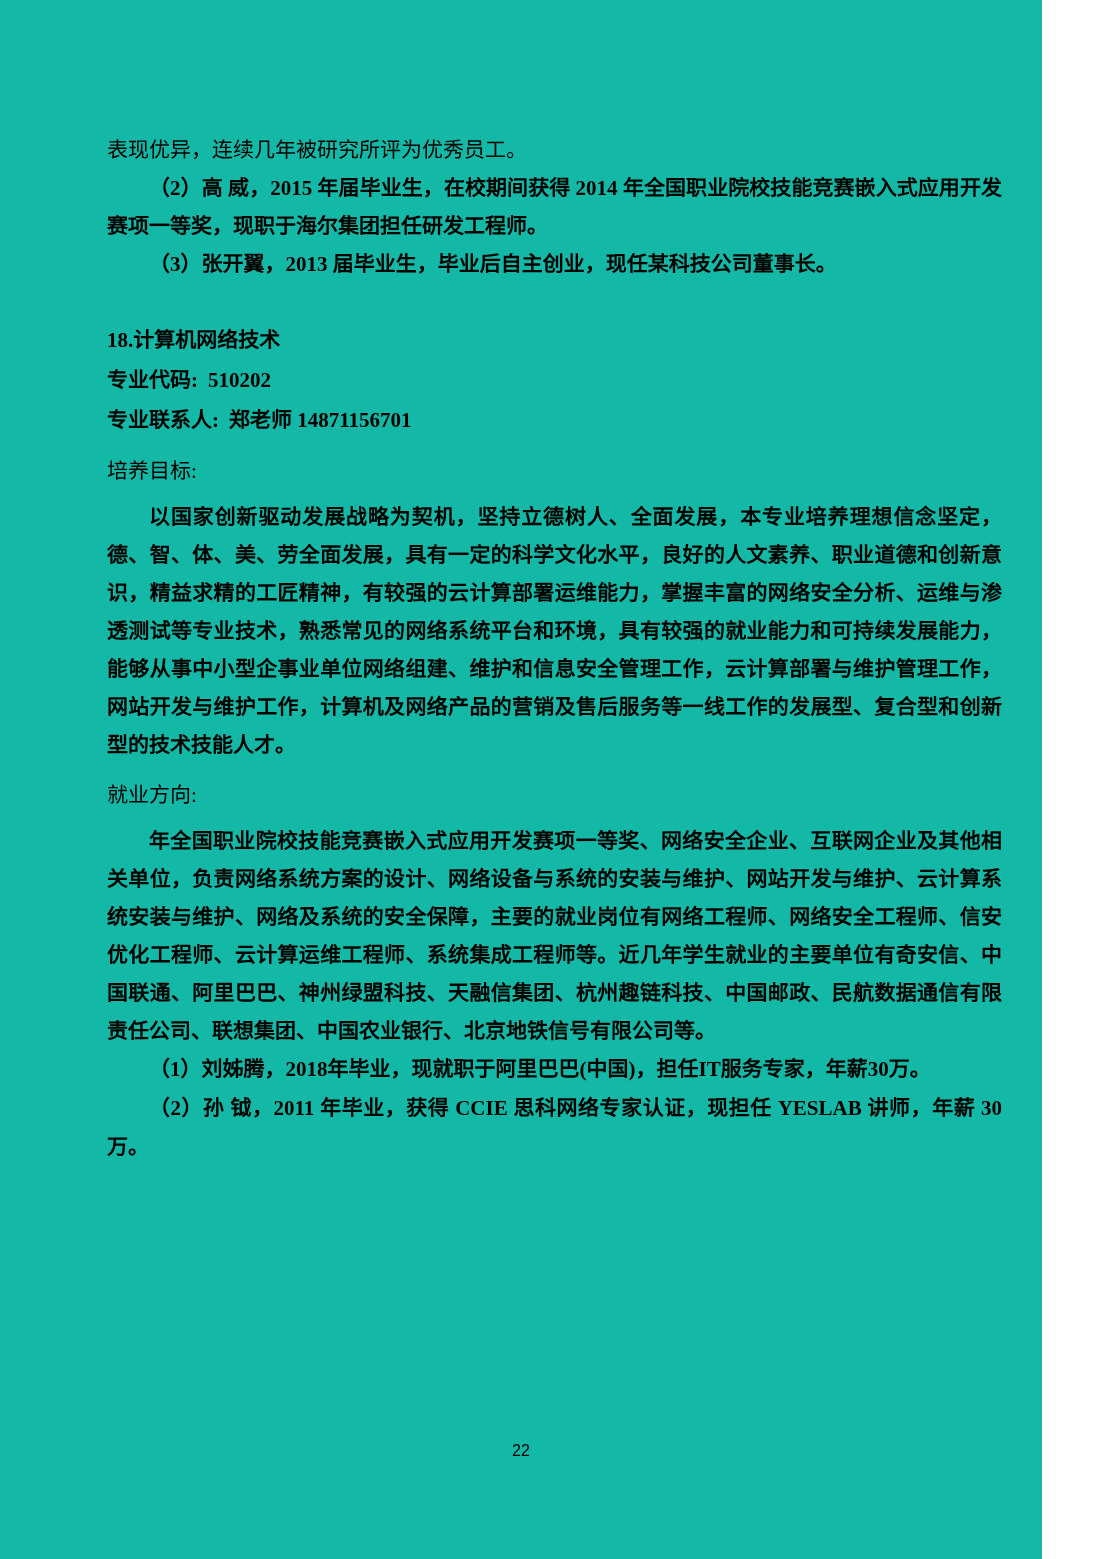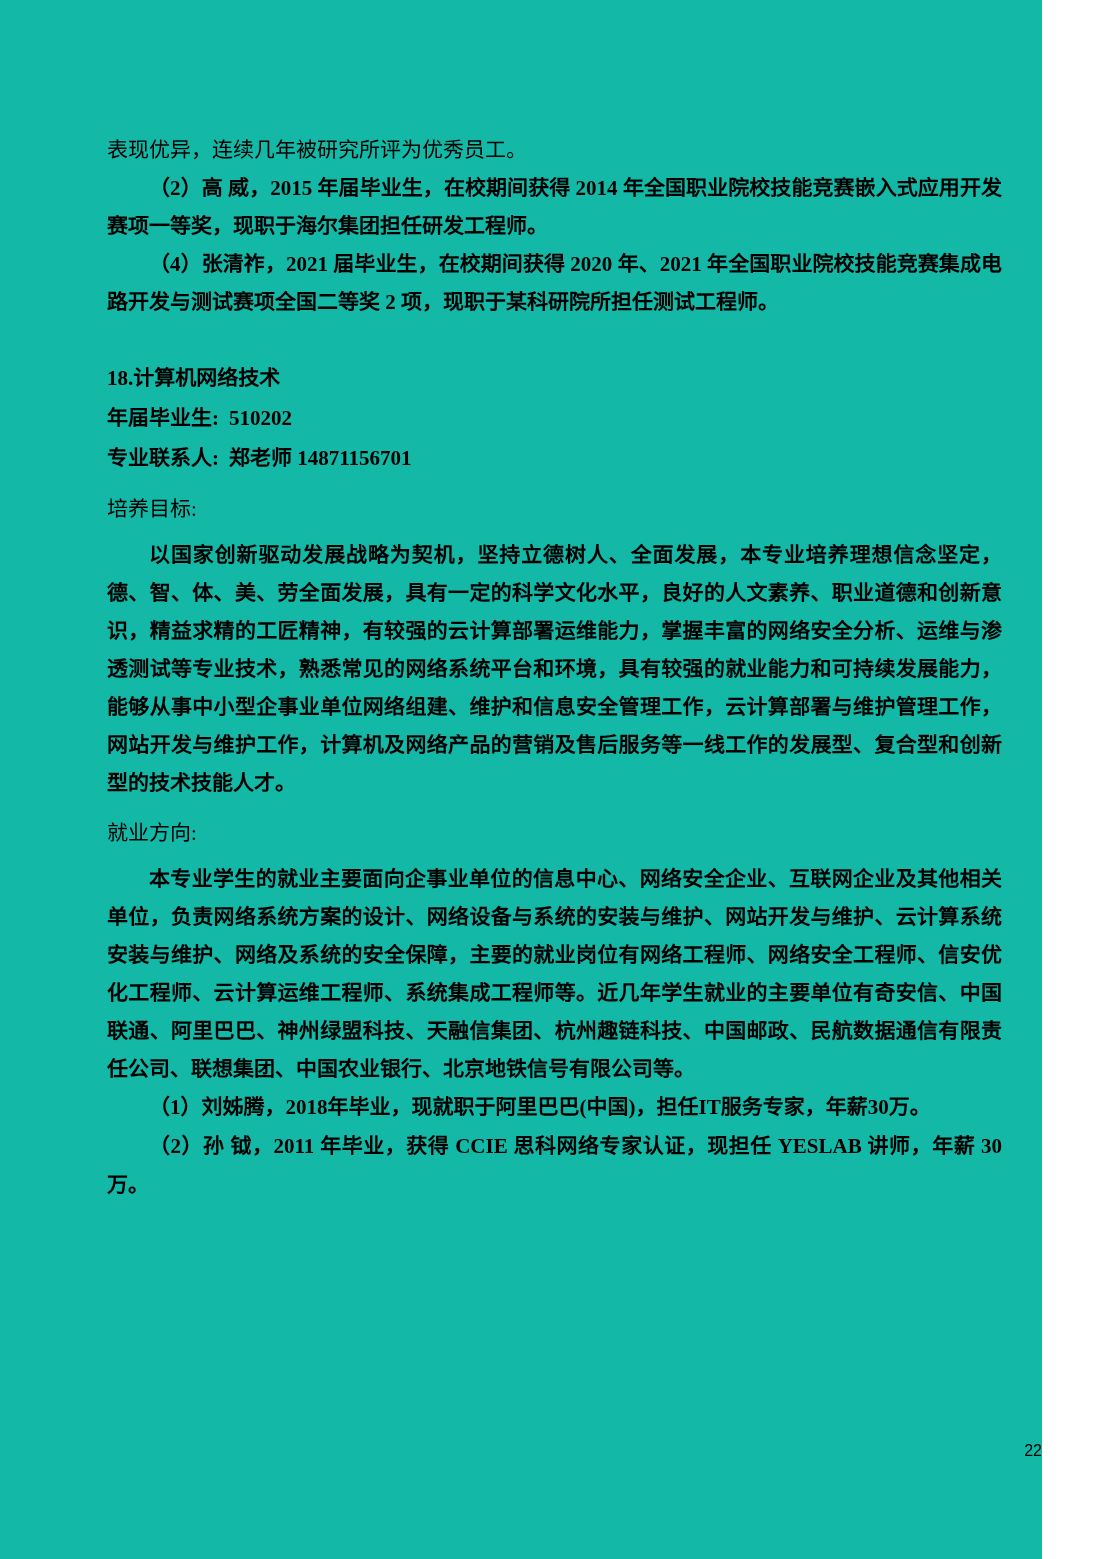--- a/index.html
+++ b/index.html
@@ -61,48 +61,48 @@
     line-height: 40px;
   }
   .grad-item {
     line-height: 39px;
   }
   .page-number {
     position: absolute;
     left: 0;
     right: 0;
     top: 1441px;
-    text-align: right;
+    text-align: center;
     font-family: "Liberation Sans", sans-serif;
     font-size: 16px;
     line-height: 20px;
     color: #000000;
   }
 </style>
 </head>
 <body>
 
 <div class="page">
   <div class="content">
 
     <p class="para">表现优异，连续几年被研究所评为优秀员工。</p>
     <p class="para indent">（2）高 威，2015 年届毕业生，在校期间获得 2014 年全国职业院校技能竞赛嵌入式应用开发赛项一等奖，现职于海尔集团担任研发工程师。</p>
-    <p class="para indent">（4）张清祚，2021 届毕业生，在校期间获得 2020 年、2021 年全国职业院校技能竞赛集成电路开发与测试赛项全国二等奖 2 项，现职于某科研院所担任测试工程师。</p>
+    <p class="para indent">（3）张开翼，2013 届毕业生，毕业后自主创业，现任某科技公司董事长。</p>
 
     <h2 class="program-title">18.计算机网络技术</h2>
 
-    <p class="meta-line"><span>年届毕业生:</span><span class="meta-value">510202</span></p>
+    <p class="meta-line"><span>专业代码:</span><span class="meta-value">510202</span></p>
 
     <p class="meta-line"><span>专业联系人:</span><span class="meta-value">郑老师 14871156701</span></p>
 
     <h3 class="sec-heading">培养目标:</h3>
     <p class="para indent">以国家创新驱动发展战略为契机，坚持立德树人、全面发展，本专业培养理想信念坚定，德、智、体、美、劳全面发展，具有一定的科学文化水平，良好的人文素养、职业道德和创新意识，精益求精的工匠精神，有较强的云计算部署运维能力，掌握丰富的网络安全分析、运维与渗透测试等专业技术，熟悉常见的网络系统平台和环境，具有较强的就业能力和可持续发展能力，能够从事中小型企事业单位网络组建、维护和信息安全管理工作，云计算部署与维护管理工作，网站开发与维护工作，计算机及网络产品的营销及售后服务等一线工作的发展型、复合型和创新型的技术技能人才。</p>
 
     <h3 class="sec-heading">就业方向:</h3>
-    <p class="para indent">本专业学生的就业主要面向企事业单位的信息中心、网络安全企业、互联网企业及其他相关单位，负责网络系统方案的设计、网络设备与系统的安装与维护、网站开发与维护、云计算系统安装与维护、网络及系统的安全保障，主要的就业岗位有网络工程师、网络安全工程师、信安优化工程师、云计算运维工程师、系统集成工程师等。近几年学生就业的主要单位有奇安信、中国联通、阿里巴巴、神州绿盟科技、天融信集团、杭州趣链科技、中国邮政、民航数据通信有限责任公司、联想集团、中国农业银行、北京地铁信号有限公司等。</p>
+    <p class="para indent">年全国职业院校技能竞赛嵌入式应用开发赛项一等奖、网络安全企业、互联网企业及其他相关单位，负责网络系统方案的设计、网络设备与系统的安装与维护、网站开发与维护、云计算系统安装与维护、网络及系统的安全保障，主要的就业岗位有网络工程师、网络安全工程师、信安优化工程师、云计算运维工程师、系统集成工程师等。近几年学生就业的主要单位有奇安信、中国联通、阿里巴巴、神州绿盟科技、天融信集团、杭州趣链科技、中国邮政、民航数据通信有限责任公司、联想集团、中国农业银行、北京地铁信号有限公司等。</p>
 
     <p class="para indent grad-item">（1）刘姊腾，2018年毕业，现就职于阿里巴巴(中国)，担任IT服务专家，年薪30万。</p>
     <p class="para indent grad-item">（2）孙 钺，2011 年毕业，获得 CCIE 思科网络专家认证，现担任 YESLAB 讲师，年薪 30 万。</p>
 
   </div>
 
   <div class="page-number">22</div>
 </div>
 
 </body></html>

